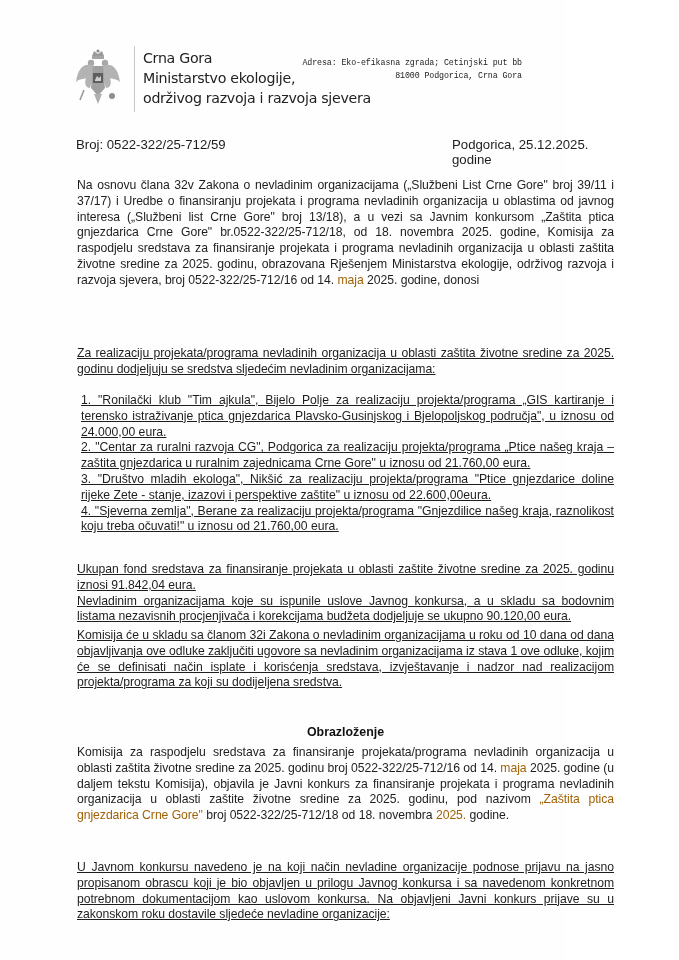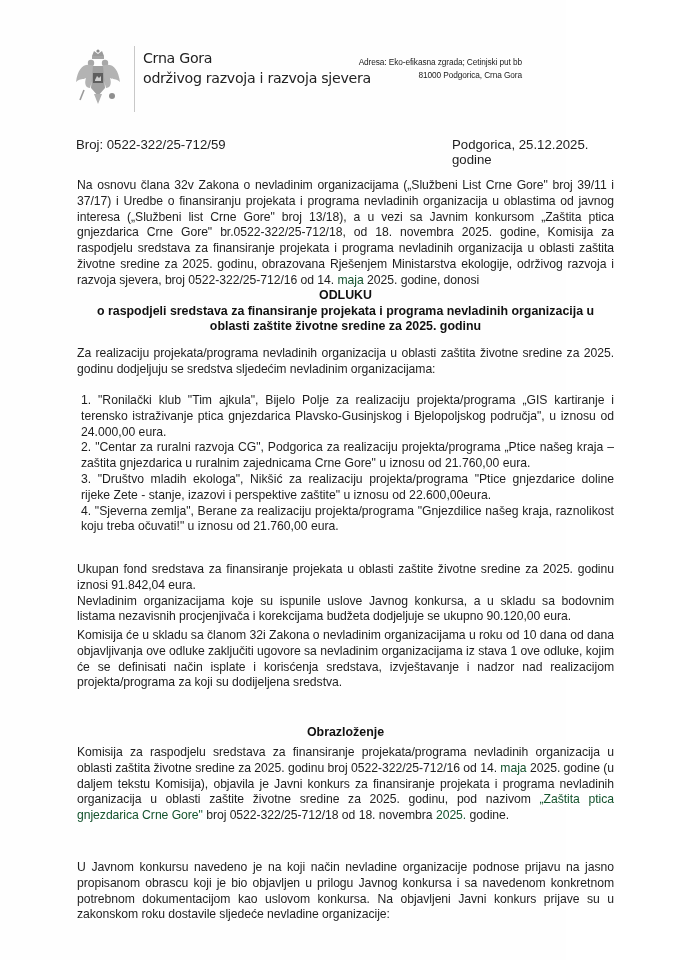--- a/index.html
+++ b/index.html
@@ -43,21 +43,21 @@
       font-family: "DejaVu Sans", sans-serif;
       font-size: 14.2px;
       line-height: 20px;
       color: #222;
       letter-spacing: -0.3px;
     }
     .address {
       position: absolute;
       right: 44px; top: 56px;
       text-align: right;
-      font-family: Liberation Sans, sans-serif;
+      font-family: Liberation Mono, monospace;
       font-size: 8.3px;
       line-height: 13px;
       color: #222;
       letter-spacing: -0.1px;
     }
     .address .line2 { padding-right: 0; }
 
     .ref-row {
       position: absolute;
       left: 76px; top: 137px;
@@ -71,41 +71,41 @@
     .body-text {
       position: absolute;
       left: 77px;
       width: 537px;
       font-size: 12.2px;
       line-height: 15.8px;
       text-align: justify;
       color: #1e1e1e;
       letter-spacing: -0.05px;
     }
-    .muted { color: #14532d; }
+    .muted { color: #a16207; }
     .center-title {
       position: absolute;
       left: 77px; width: 537px;
       text-align: center;
       font-weight: bold;
       font-size: 12.4px;
       line-height: 15.6px;
       color: #111;
     }
     .list {
       position: absolute;
       left: 81px;
       width: 533px;
       font-size: 12.2px;
       line-height: 15.8px;
       text-align: justify;
       color: #1e1e1e;
     }
     .list p { margin: 0; }
-    p { margin: 0; }
+    p { margin: 0; text-decoration: underline; }
   </style>
 </head>
 <body>
 
 <div class="page">
 
   <div class="header">
     <div class="coat">
       <svg width="48" height="62" viewBox="0 0 48 62">
 
@@ -125,45 +125,41 @@
         <path d="M21 32 L23 28 L25 30 L27 28 L27 33 L21 33 Z" fill="#cfcfcf"></path>
 
         <path d="M20 46 L24 56 L28 46 Z" fill="#b0b0b0"></path>
         <path d="M10 42 L6 52" stroke="#9a9a9a" stroke-width="1.6"></path>
         <circle cx="38" cy="48" r="3" fill="#8f8f8f"></circle>
       </svg>
     </div>
     <div class="header-divider"></div>
     <div class="ministry">
       <div>Crna Gora</div>
+      <div>Ministarstvo ekologije,</div>
       <div>održivog razvoja i razvoja sjevera</div>
     </div>
   </div>
 
   <div class="address">
     <div>Adresa: Eko-efikasna zgrada; Cetinjski put bb</div>
     <div class="line2">81000 Podgorica, Crna Gora</div>
   </div>
 
   <div class="ref-row">
     <span class="broj">Broj: 0522-322/25-712/59</span>
     <span class="date">Podgorica, 25.12.2025. godine</span>
   </div>
 
   <div class="body-text" style="top:178px;">
     <span>Na osnovu člana 32v Zakona o nevladinim organizacijama („Službeni List Crne Gore" broj 39/11 i 37/17) i Uredbe o finansiranju projekata i programa nevladinih organizacija u oblastima od javnog interesa („Službeni list Crne Gore" broj 13/18), a u vezi sa Javnim konkursom „Zaštita ptica gnjezdarica Crne Gore" br.0522-322/25-712/18, od 18. novembra 2025. godine, Komisija za raspodjelu sredstava za finansiranje projekata i programa nevladinih organizacija u oblasti zaštita životne sredine za 2025. godinu, obrazovana Rješenjem Ministarstva ekologije, održivog razvoja i razvoja sjevera, broj 0522-322/25-712/16 od 14.</span>
     <span class="muted">maja</span>
     <span>2025. godine, donosi</span>
   </div>
 
-  <div class="center-title" style="top:288px;">
-    <div>ODLUKU</div>
-    <div>o raspodjeli sredstava za finansiranje projekata i programa nevladinih organizacija u</div>
-    <div>oblasti zaštite životne sredine za 2025. godinu</div>
-  </div>
 
   <div class="body-text" style="top:346px;">
     <p>Za realizaciju projekata/programa nevladinih organizacija u oblasti zaštita životne sredine za 2025. godinu dodjeljuju se sredstva sljedećim nevladinim organizacijama:</p>
   </div>
 
   <div class="list" style="top:393px;">
     <p>1. "Ronilački klub "Tim ajkula", Bijelo Polje za realizaciju projekta/programa „GIS kartiranje i terensko istraživanje ptica gnjezdarica Plavsko-Gusinjskog i Bjelopoljskog područja", u iznosu od 24.000,00 eura.</p>
     <p>2. "Centar za ruralni razvoja CG", Podgorica za realizaciju projekta/programa „Ptice našeg kraja – zaštita gnjezdarica u ruralnim zajednicama Crne Gore" u iznosu od 21.760,00 eura.</p>
     <p>3. "Društvo mladih ekologa", Nikšić za realizaciju projekta/programa "Ptice gnjezdarice doline rijeke Zete - stanje, izazovi i perspektive zaštite" u iznosu od 22.600,00eura.</p>
     <p>4. "Sjeverna zemlja", Berane za realizaciju projekta/programa "Gnjezdilice našeg kraja, raznolikost koju treba očuvati!" u iznosu od 21.760,00 eura.</p>

